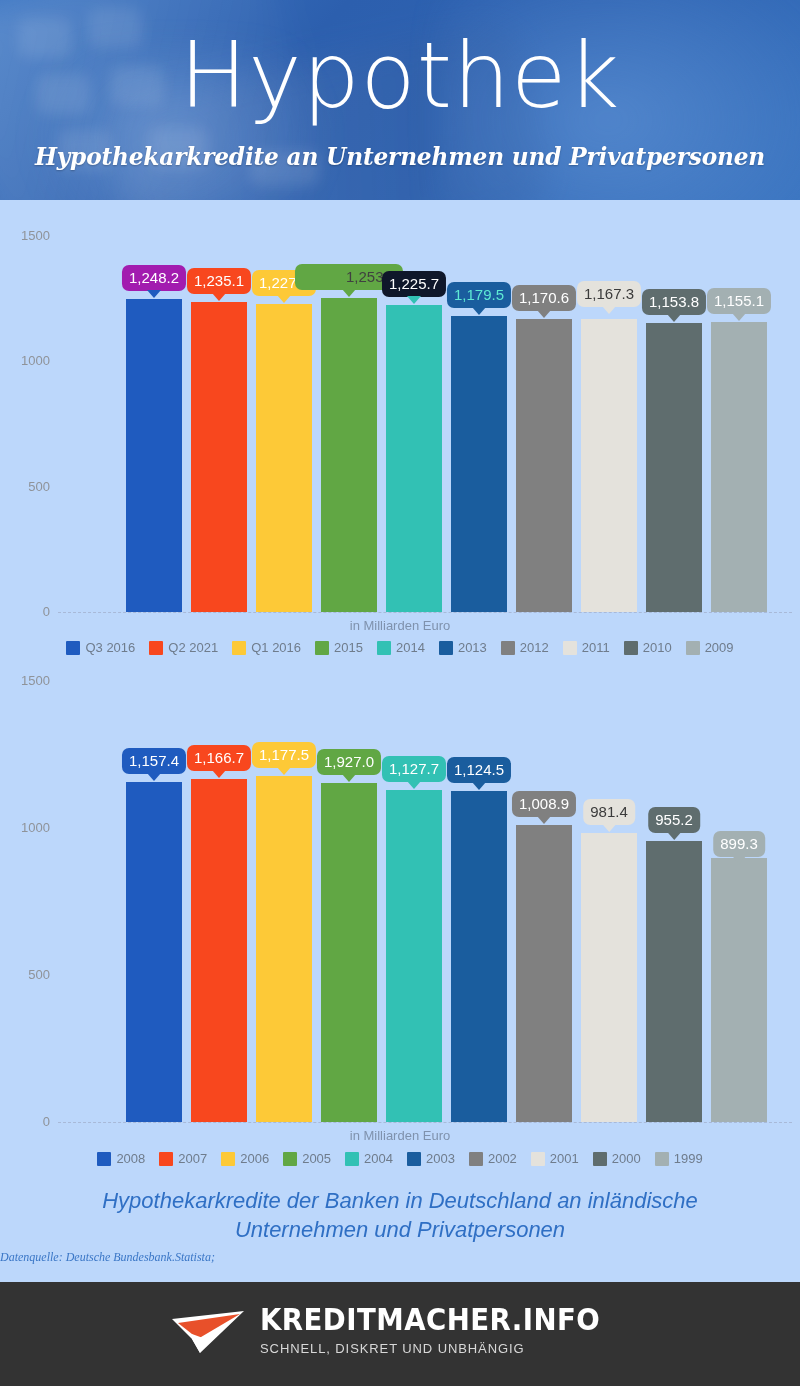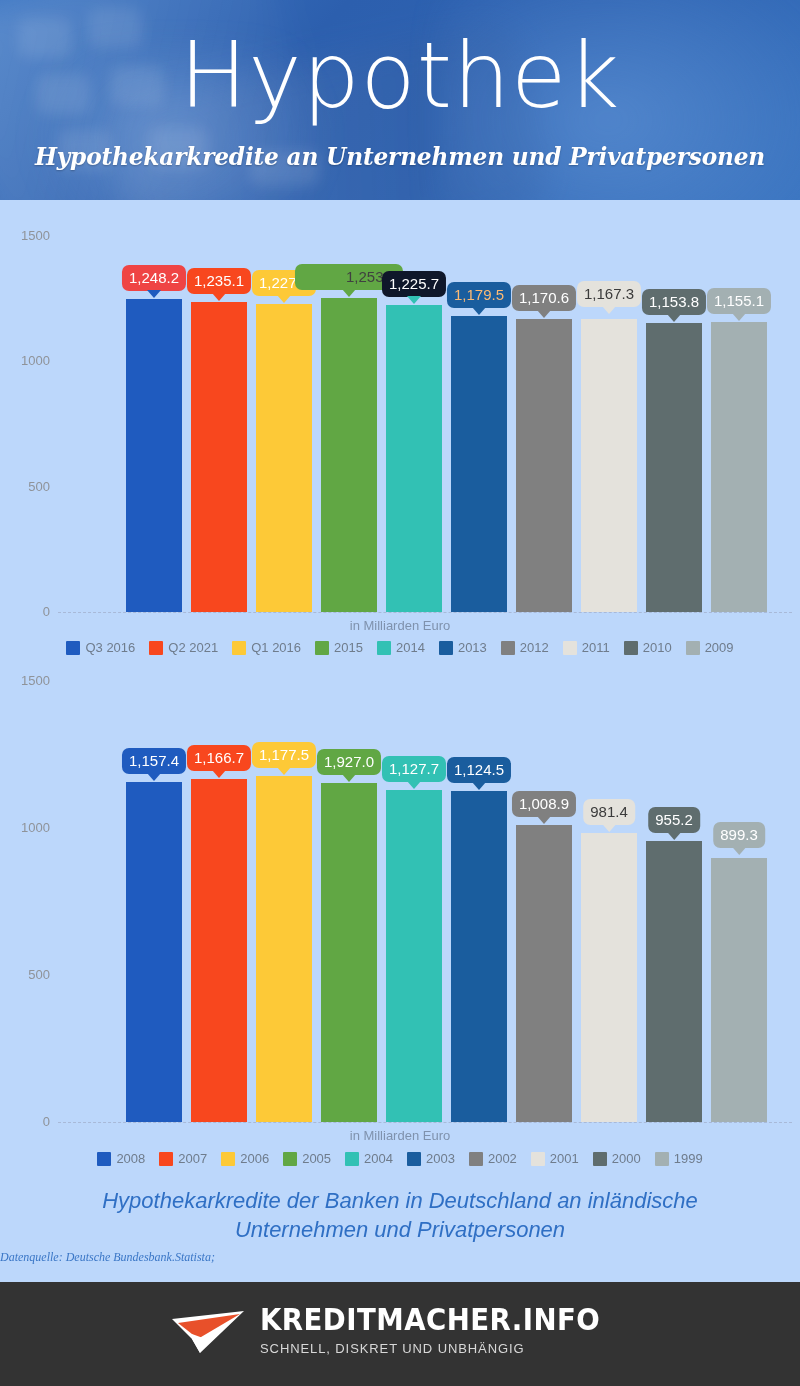--- a/index.html
+++ b/index.html
@@ -150,31 +150,31 @@
 </div>
 
 <div class="chart" id="chart-top" style="position:absolute;left:0;top:200px;width:800px;height:460px;">
   <div class="plot" id="plot-top" style="position:absolute;left:0;top:0;width:800px;height:420px;">
       <div class="ytick" style="top: 405px;">0</div>
       <div class="ytick" style="top: 279.667px;">500</div>
       <div class="ytick" style="top: 154.333px;">1000</div>
       <div class="ytick" style="top: 29px;">1500</div>
       <div class="baseline" style="top: 412px;"></div>
       <div class="bar" style="left: 126px; width: 56px; height: 312.882px; top: 99.1179px; bottom: auto; background: rgb(31, 91, 191);"></div>
-      <div class="callout" style="background: #ef4444; color: rgb(31, 91, 191); left: 154px; transform: translateX(-50%); top: 65.1179px;"><span style="color: rgb(255, 255, 255);">1,248.2</span><span class="tail"></span></div>
+      <div class="callout" style="background: #a21caf; color: rgb(31, 91, 191); left: 154px; transform: translateX(-50%); top: 65.1179px;"><span style="color: rgb(255, 255, 255);">1,248.2</span><span class="tail"></span></div>
       <div class="bar" style="left: 191px; width: 56px; height: 309.598px; top: 102.402px; bottom: auto; background: rgb(248, 71, 30);"></div>
       <div class="callout" style="background: rgb(248, 71, 30); color: rgb(248, 71, 30); left: 219px; transform: translateX(-50%); top: 68.4016px;"><span style="color: rgb(255, 255, 255);">1,235.1</span><span class="tail"></span></div>
       <div class="bar" style="left: 256px; width: 56px; height: 307.618px; top: 104.382px; bottom: auto; background: rgb(253, 201, 55);"></div>
       <div class="callout" style="background: rgb(253, 201, 55); color: rgb(253, 201, 55); left: 284px; transform: translateX(-50%); top: 70.3819px;"><span style="color: rgb(255, 255, 255);">1,227.2</span><span class="tail"></span></div>
       <div class="bar" style="left: 321px; width: 56px; height: 314.161px; top: 97.8395px; bottom: auto; background: rgb(97, 167, 68);"></div>
       <div class="callout" style="background: rgb(97, 167, 68); color: rgb(97, 167, 68); left: 349px; transform: translateX(-50%); top: 63.8395px;"><span style="color: #404040; margin-left: 44px;">1,253.3</span><span class="tail"></span></div>
       <div class="bar" style="left: 386px; width: 56px; height: 307.242px; top: 104.758px; bottom: auto; background: rgb(50, 193, 180);"></div>
       <div class="callout" style="background: #0f172a; color: rgb(50, 193, 180); left: 414px; transform: translateX(-50%); top: 70.7579px;"><span style="color: rgb(255, 255, 255);">1,225.7</span><span class="tail"></span></div>
       <div class="bar" style="left: 451px; width: 56px; height: 295.661px; top: 116.339px; bottom: auto; background: rgb(26, 93, 158);"></div>
-      <div class="callout" style="background: rgb(26, 93, 158); color: rgb(26, 93, 158); left: 479px; transform: translateX(-50%); top: 82.3387px;"><span style="color: #fdba74;">1,179.5</span><span class="tail"></span></div>
+      <div class="callout" style="background: rgb(26, 93, 158); color: rgb(26, 93, 158); left: 479px; transform: translateX(-50%); top: 82.3387px;"><span style="color: #5eead4;">1,179.5</span><span class="tail"></span></div>
       <div class="bar" style="left: 516px; width: 56px; height: 293.43px; top: 118.57px; bottom: auto; background: rgb(128, 128, 128);"></div>
       <div class="callout" style="background: rgb(128, 128, 128); color: rgb(128, 128, 128); left: 544px; transform: translateX(-50%); top: 84.5696px;"><span style="color: rgb(255, 255, 255);">1,170.6</span><span class="tail"></span></div>
       <div class="bar" style="left: 581px; width: 56px; height: 292.603px; top: 119.397px; bottom: auto; background: rgb(228, 226, 220);"></div>
       <div class="callout" style="background: rgb(228, 226, 220); color: rgb(228, 226, 220); left: 609px; transform: translateX(-50%); top: 81px;"><span style="color: rgb(59, 59, 59);">1,167.3</span><span class="tail"></span></div>
       <div class="bar" style="left: 646px; width: 56px; height: 289.219px; top: 122.781px; bottom: auto; background: rgb(95, 109, 110);"></div>
       <div class="callout" style="background: rgb(95, 109, 110); color: rgb(95, 109, 110); left: 674px; transform: translateX(-50%); top: 88.7808px;"><span style="color: rgb(255, 255, 255);">1,153.8</span><span class="tail"></span></div>
       <div class="bar" style="left: 711px; width: 56px; height: 289.545px; top: 122.455px; bottom: auto; background: rgb(163, 176, 178);"></div>
       <div class="callout" style="background: rgb(163, 176, 178); color: rgb(163, 176, 178); left: 739px; transform: translateX(-50%); top: 88.4549px;"><span style="color: rgb(255, 255, 255);">1,155.1</span><span class="tail"></span></div>
     </div>
   <div class="axis-note" style="top:418px;">in Milliarden Euro</div>
@@ -241,21 +241,21 @@
       <div class="callout" style="background: rgb(50, 193, 180); color: rgb(50, 193, 180); left: 414px; transform: translateX(-50%); top: 96.4562px;"><span style="color: rgb(255, 255, 255);">1,127.7</span><span class="tail"></span></div>
       <div class="bar" style="left: 451px; width: 56px; height: 330.603px; top: 131.397px; bottom: auto; background: rgb(26, 93, 158);"></div>
       <div class="callout" style="background: rgb(26, 93, 158); color: rgb(26, 93, 158); left: 479px; transform: translateX(-50%); top: 97.397px;"><span style="color: rgb(255, 255, 255);">1,124.5</span><span class="tail"></span></div>
       <div class="bar" style="left: 516px; width: 56px; height: 296.617px; top: 165.383px; bottom: auto; background: rgb(128, 128, 128);"></div>
       <div class="callout" style="background: rgb(128, 128, 128); color: rgb(128, 128, 128); left: 544px; transform: translateX(-50%); top: 131.383px;"><span style="color: rgb(255, 255, 255);">1,008.9</span><span class="tail"></span></div>
       <div class="bar" style="left: 581px; width: 56px; height: 288.532px; top: 173.468px; bottom: auto; background: rgb(228, 226, 220);"></div>
       <div class="callout" style="background: rgb(228, 226, 220); color: rgb(228, 226, 220); left: 609px; transform: translateX(-50%); top: 139.468px;"><span style="color: rgb(59, 59, 59);">981.4</span><span class="tail"></span></div>
       <div class="bar" style="left: 646px; width: 56px; height: 280.829px; top: 181.171px; bottom: auto; background: rgb(95, 109, 110);"></div>
       <div class="callout" style="background: rgb(95, 109, 110); color: rgb(95, 109, 110); left: 674px; transform: translateX(-50%); top: 147.171px;"><span style="color: rgb(255, 255, 255);">955.2</span><span class="tail"></span></div>
       <div class="bar" style="left: 711px; width: 56px; height: 264.394px; top: 197.606px; bottom: auto; background: rgb(163, 176, 178);"></div>
-      <div class="callout" style="background: rgb(163, 176, 178); color: rgb(163, 176, 178); left: 739px; transform: translateX(-50%); top: 162px;"><span style="color: rgb(255, 255, 255);">899.3</span><span class="tail"></span></div>
+      <div class="callout" style="background: rgb(163, 176, 178); color: rgb(163, 176, 178); left: 739px; transform: translateX(-50%); top: 171px;"><span style="color: rgb(255, 255, 255);">899.3</span><span class="tail"></span></div>
     </div>
   <div class="axis-note" style="top:468px;">in Milliarden Euro</div>
   <div class="legend" id="legend-bottom" style="top:492px;">
       <div class="legend-item">
         <span class="legend-swatch" style="background: rgb(31, 91, 191);"></span>
         <span class="legend-label">2008</span>
       </div>
       <div class="legend-item">
         <span class="legend-swatch" style="background: rgb(248, 71, 30);"></span>
         <span class="legend-label">2007</span>

